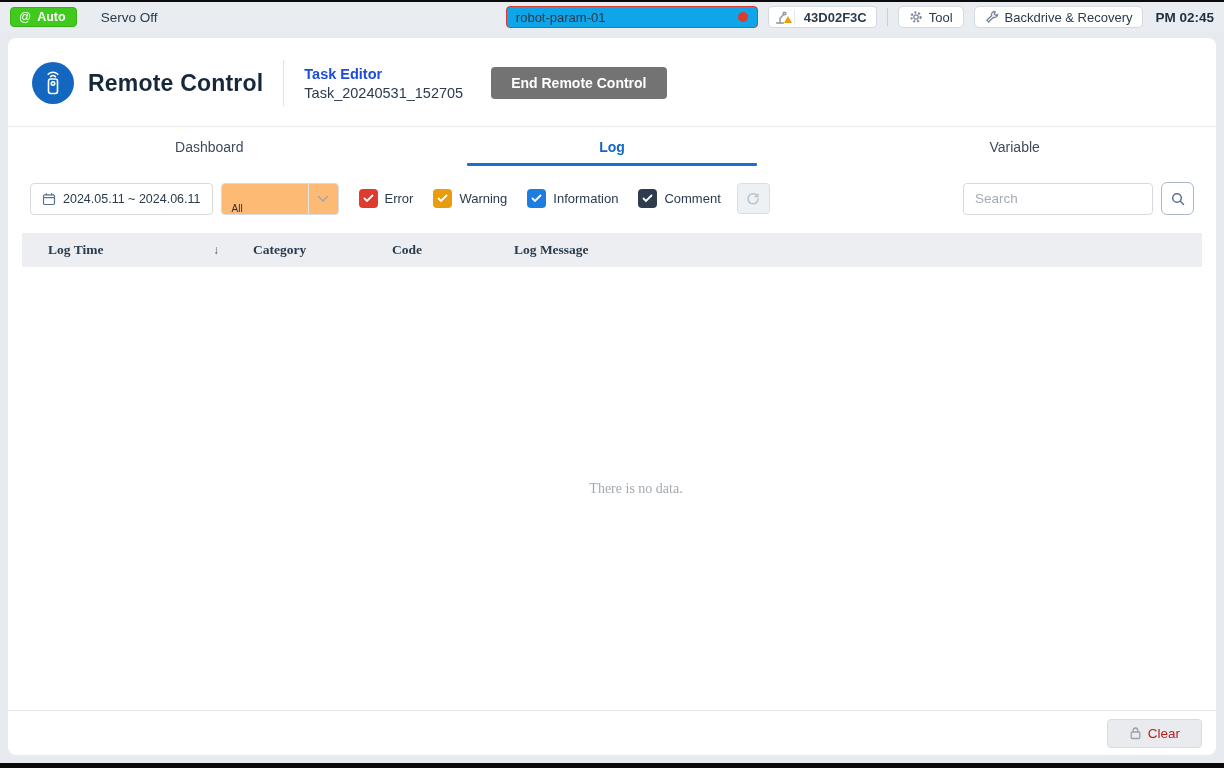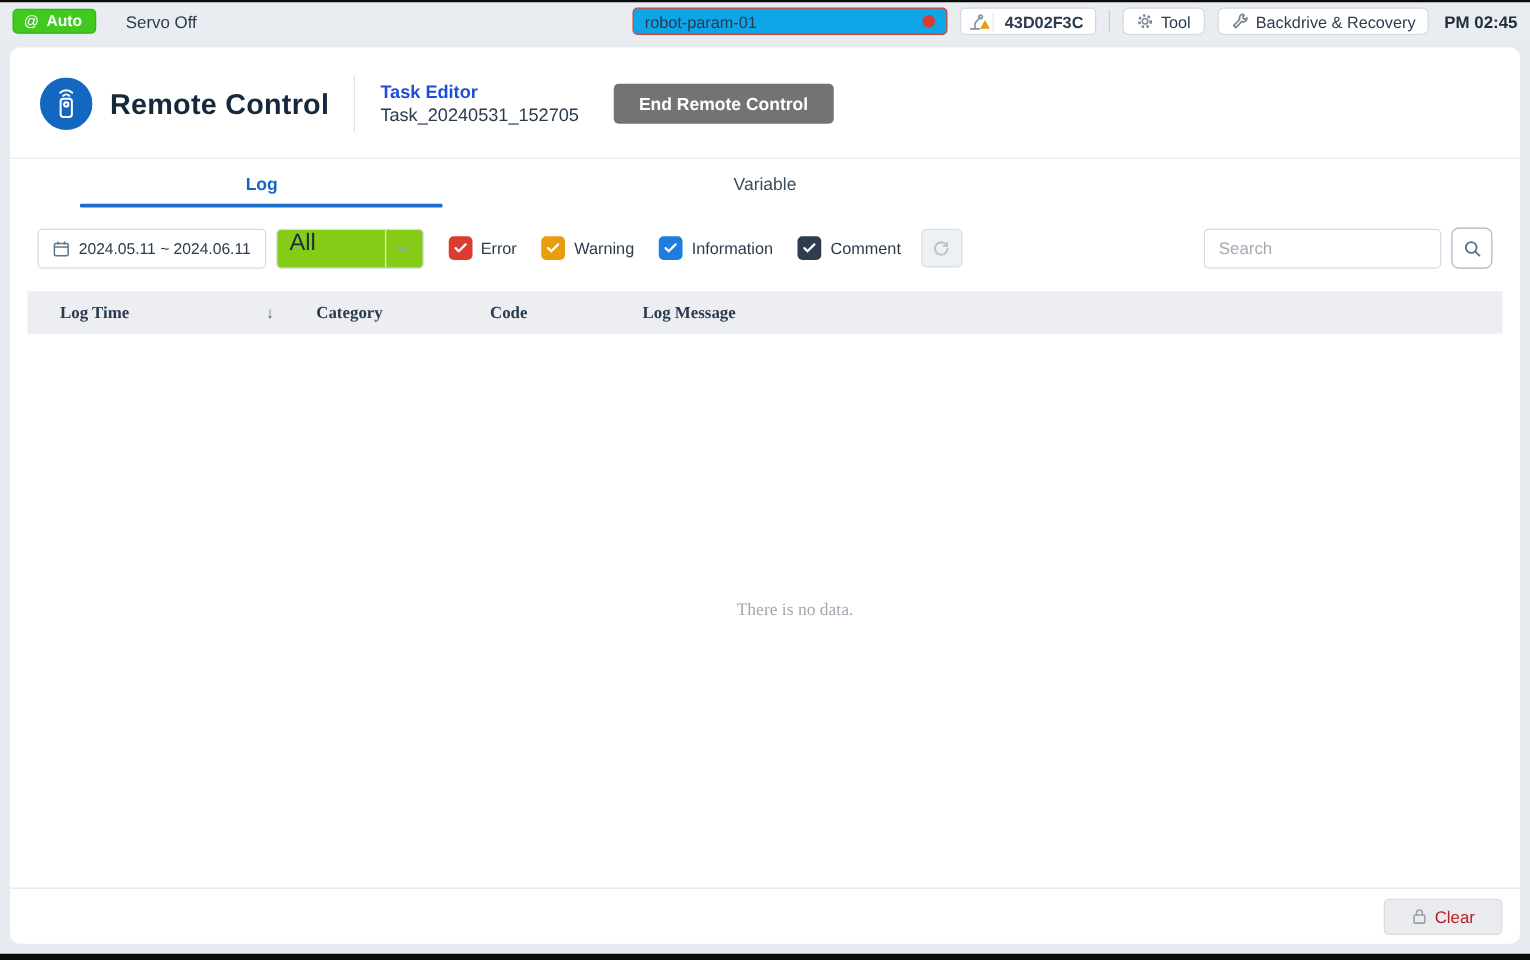--- a/index.html
+++ b/index.html
@@ -35,21 +35,21 @@
   .end-btn { margin-left:auto; height:32px; padding:0 20px; background:#1467c0; border:none; border-radius:4px; color:#fff; font-size:14px; font-weight:600; cursor:pointer; font-family:inherit; }
 
   .tabs { display:grid; grid-template-columns:1fr 1fr 1fr; border-top:1px solid #e8eaee; height:40px; flex:0 0 40px; }
   .tab { position:relative; display:flex; align-items:center; justify-content:center; font-size:14px; color:#3d4c5c; cursor:pointer; }
   .tab.active { color:#1467c0; font-weight:600; }
   .tab.active::after { content:""; position:absolute; bottom:0; left:14%; width:72%; height:3px; background:#1a6fd0; border-radius:1px; }
 
   
   .filters { display:flex; align-items:center; padding:16px 22px 12px; gap:8px; }
   .date-box { height:32px; background:#fff; border:1px solid #d6dbe2; border-radius:4px; display:flex; align-items:center; gap:7px; padding:0 11px; font-size:12.5px; color:#2a3b4d; cursor:pointer; }
-  .select-box { height:32px; width:118px; background:#84cc16; border:1px solid #d6dbe2; border-radius:4px; display:flex; align-items:flex-start; font-size:19px; color:#1f2e3e; cursor:pointer; }
+  .select-box { height:32px; width:118px; background:#fdba74; border:1px solid #d6dbe2; border-radius:4px; display:flex; align-items:flex-end; font-size:10px; color:#1f2e3e; cursor:pointer; }
   .select-box .val { flex:1; padding:0 10px; }
   .select-box .chev { width:30px; height:100%; border-left:1px solid #e3e7ec; display:flex; align-items:center; justify-content:center; }
   .chk-group { display:flex; align-items:center; gap:7px; margin-left:12px; cursor:pointer; }
   .chk { width:19px; height:19px; border-radius:4px; display:flex; align-items:center; justify-content:center; }
   .chk-label { font-size:13px; color:#2a3b4d; }
   .refresh-btn { width:33px; height:31px; margin-left:8px; background:#eef1f4; border:1px solid #d9dee4; border-radius:4px; display:flex; align-items:center; justify-content:center; cursor:pointer; }
   .spacer { flex:1; }
   .search-input { width:190px; height:32px; border:1px solid #d6dbe2; border-radius:4px; padding:0 11px; font-size:13.5px; color:#2a3b4d; font-family:inherit; outline:none; }
   .search-input::placeholder { color:#a3abb5; }
   .search-btn { width:33px; height:33px; background:#fff; border:1px solid #a8b7c9; border-radius:6px; display:flex; align-items:center; justify-content:center; cursor:pointer; }
@@ -136,20 +136,21 @@
       <span class="rc-title">Remote Control</span>
       <div class="hdr-divider"></div>
       <div class="task-block">
         <span class="task-title">Task Editor</span>
         <span class="task-name">Task_20240531_152705</span>
       </div>
       <button class="end-btn" style="background: #737373; margin-left: 28px;">End Remote Control</button>
     </div>
 
     <div class="tabs">
+      <div class="tab">Dashboard</div>
       <div class="tab active">Log</div>
       <div class="tab">Variable</div>
     </div>
 
     <div class="filters">
       <div class="date-box">
         <svg width="14" height="14" viewBox="0 0 14 14" fill="none" stroke="#5b7390" stroke-width="1.2">
           <rect x="1.5" y="2.8" width="11" height="9.7" rx="1.2"></rect>
           <path d="M1.5 5.6h11"></path>
             <path d="M4.4 1.2v2.4M9.6 1.2v2.4"></path>

